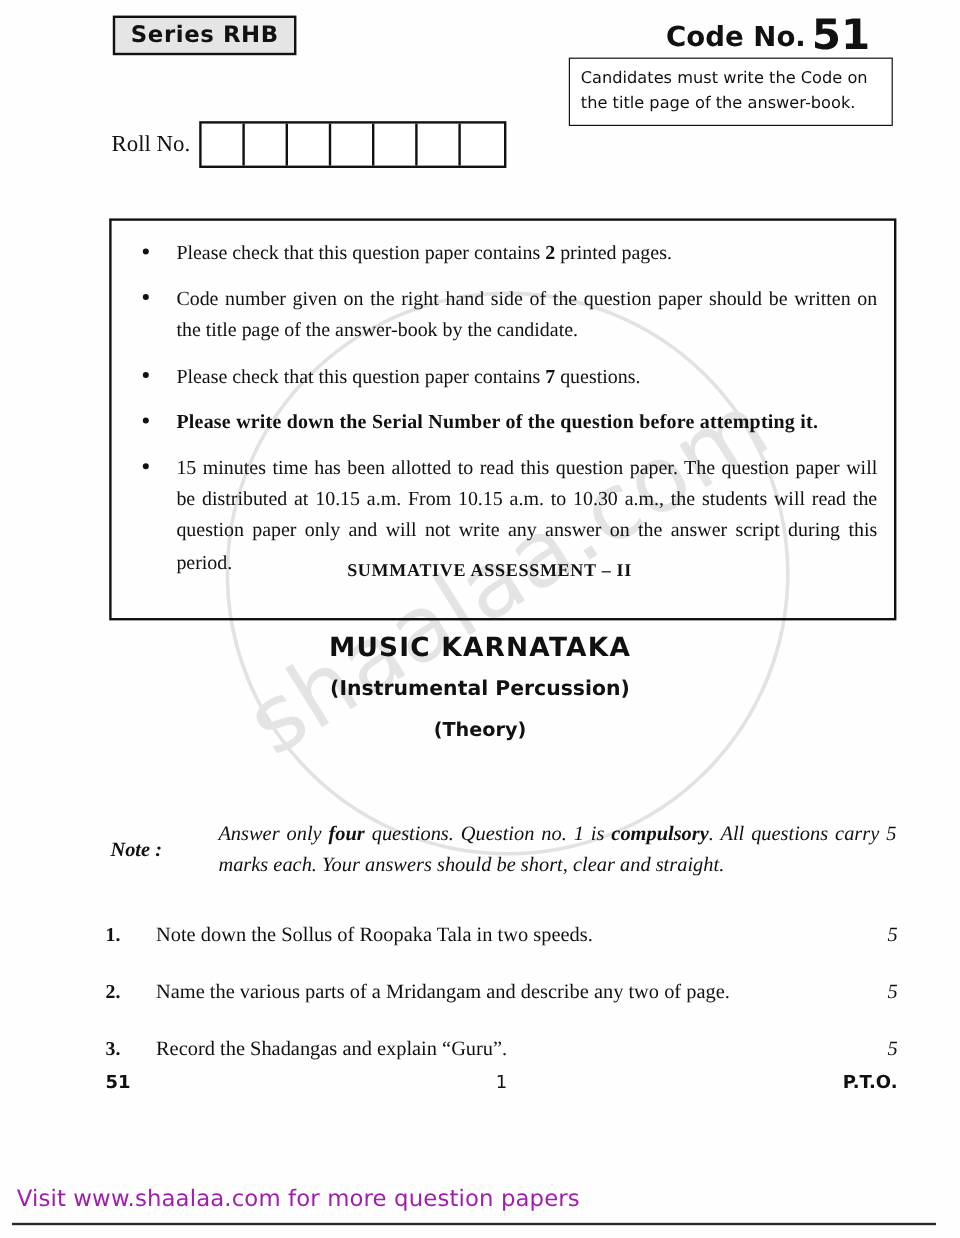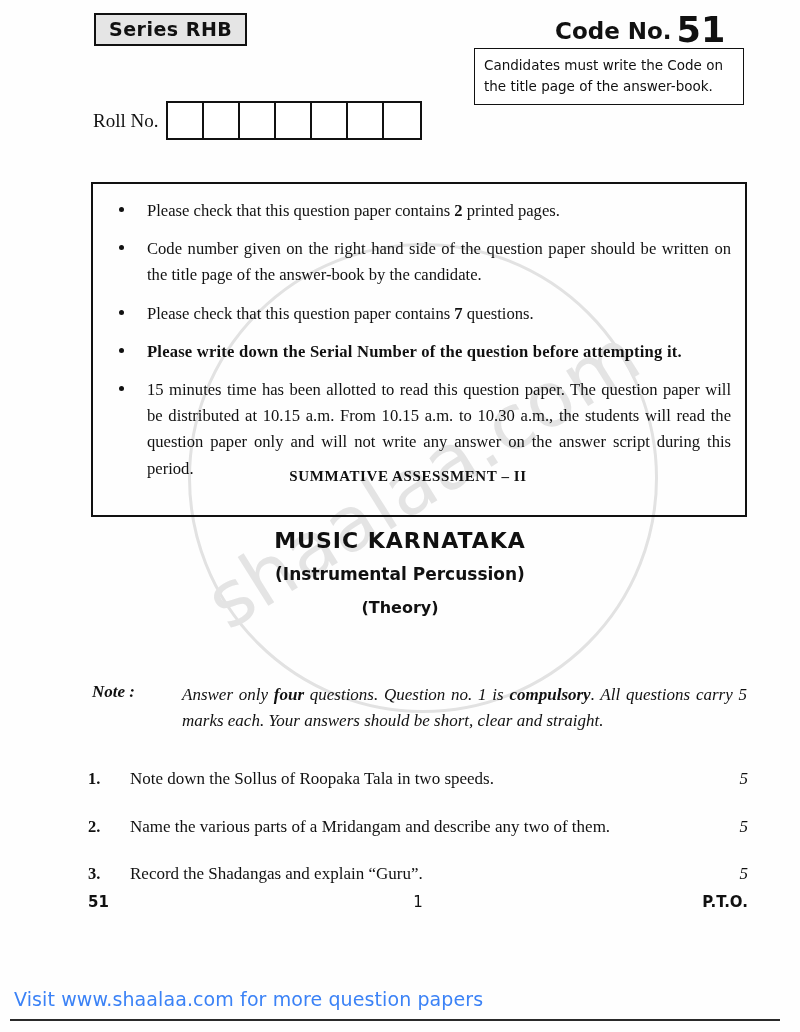--- a/index.html
+++ b/index.html
@@ -195,20 +195,21 @@
     font-style: italic;
   }
 
   
   .note-row {
     position: absolute;
     left: 92px;
     top: 682px;
     width: 655px;
     display: flex;
+    align-items: center;
   }
   .note-label {
     font-size: 17px;
     font-style: italic;
     font-weight: bold;
     width: 90px;
     flex: none;
   }
   .note-text {
     font-size: 17px;
@@ -264,21 +265,21 @@
     font-weight: bold;
   }
   .footer-row .center { position: absolute; left: 0; right: 0; text-align: center; font-weight: normal; font-size: 15px;}
 
   .promo {
     position: absolute;
     left: 14px;
     top: 988px;
     font-family: "DejaVu Sans", sans-serif;
     font-size: 19px;
-    color: #3b82f6;
+    color: #a21caf;
     letter-spacing: 0.1px;
   }
   .bottom-rule {
     position: absolute;
     left: 10px;
     top: 1019px;
     width: 770px;
     height: 2px;
     background: #2a2a2a;
   }
@@ -348,21 +349,21 @@
   </div>
 
   <div class="questions">
     <div class="q-row">
       <div class="q-num">1.</div>
       <div class="q-text">Note down the Sollus of Roopaka Tala in two speeds.</div>
       <div class="q-marks">5</div>
     </div>
     <div class="q-row">
       <div class="q-num">2.</div>
-      <div class="q-text">Name the various parts of a Mridangam and describe any two of them.</div>
+      <div class="q-text">Name the various parts of a Mridangam and describe any two of page.</div>
       <div class="q-marks">5</div>
     </div>
     <div class="q-row">
       <div class="q-num">3.</div>
       <div class="q-text">Record the Shadangas and explain “Guru”.</div>
       <div class="q-marks">5</div>
     </div>
   </div>
 
   <div class="footer-row">

